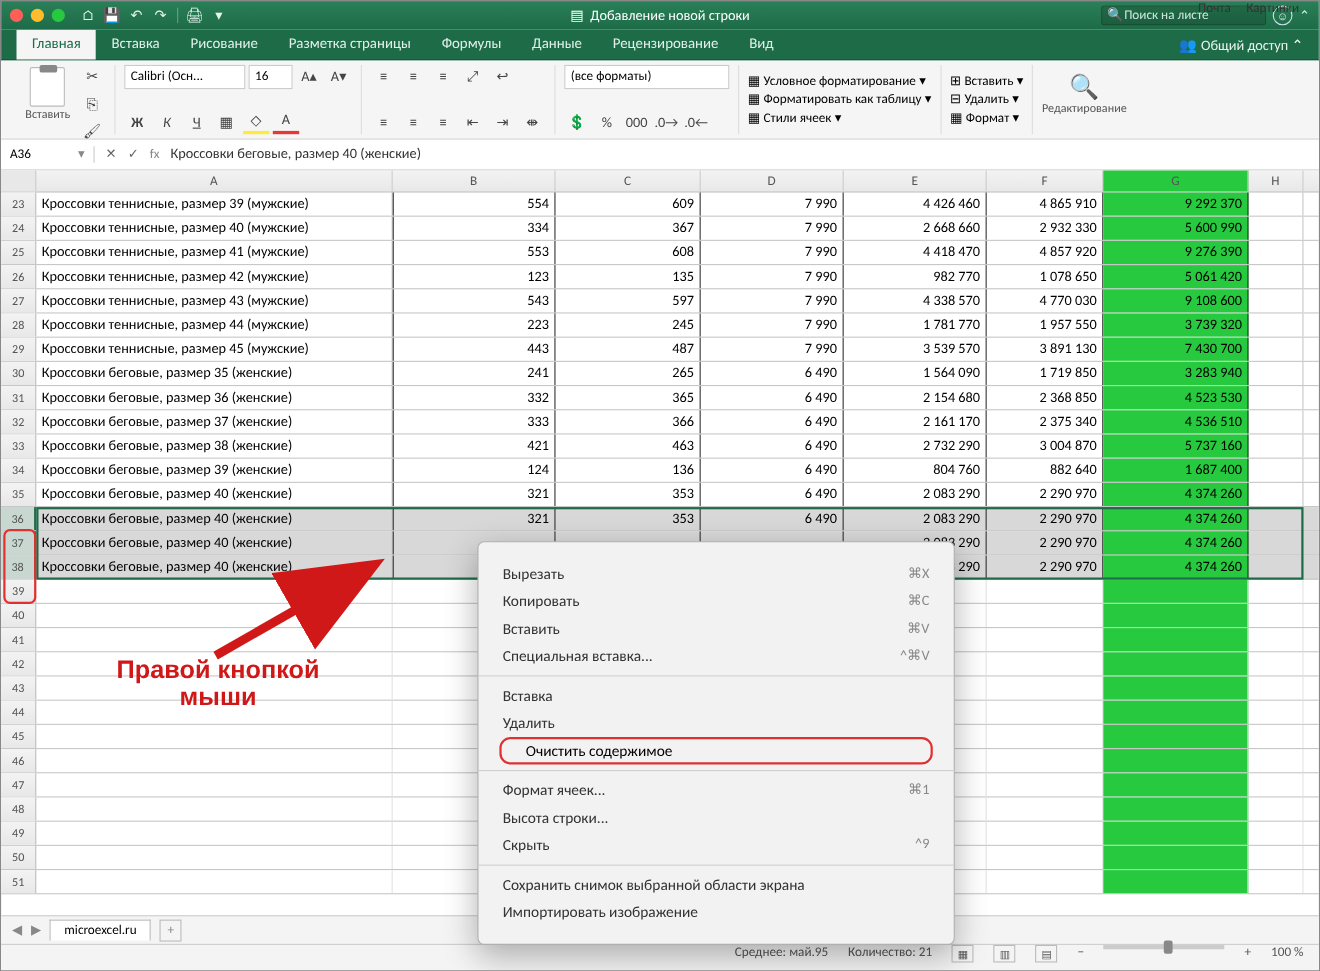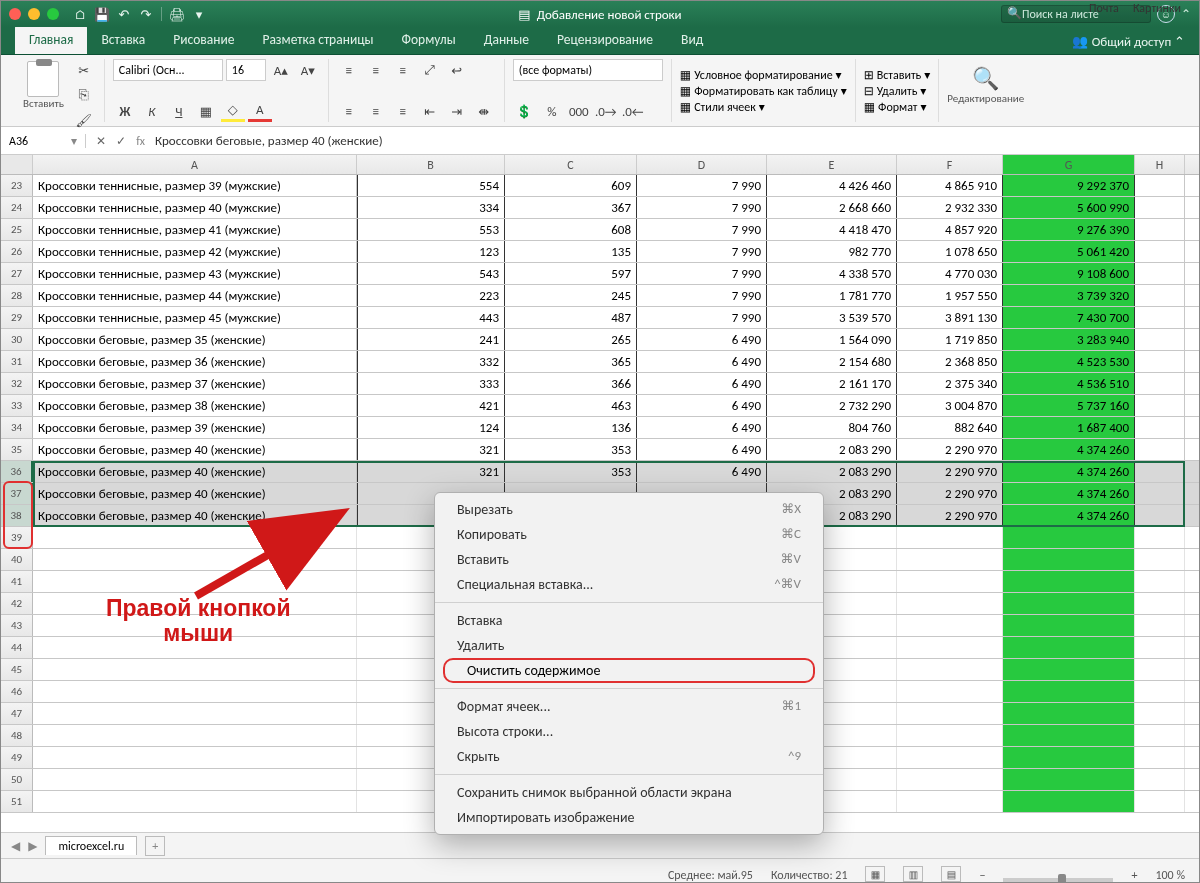--- a/index.html
+++ b/index.html
@@ -39,33 +39,33 @@
 .grid { position:relative; }
 .row { height:22px; display:flex; border-bottom:1px solid #c7c7c7;}
 .row.sel { background:#d8d8d8;}
 .rh { width:32px; background:linear-gradient(#f3f3f3,#e8e8e8); border-right:1px solid #bbb; display:flex; align-items:center; justify-content:center; font-size:11px; color:#555;}
 .row.sel .rh{background:#c8d8d0;border-right:2px solid #1d6b47;}
 .cell{border-right:1px solid #c7c7c7;padding:0 5px;font-size:13px;display:flex;align-items:center;overflow:hidden;}
 .cell.a{width:324px}.cell.b{width:148px;justify-content:flex-end;border-left:1px solid #333;border-right:1px solid #333;}.cell.c{width:132px;justify-content:flex-end;border-right:1px solid #333;}.cell.d{width:130px;justify-content:flex-end;border-right:1px solid #333;}.cell.e{width:130px;justify-content:flex-end;border-right:1px solid #333;}.cell.f{width:106px;justify-content:flex-end;border-right:1px solid #333;}.cell.g{width:132px;justify-content:flex-end;border-right:1px solid #333;}.cell.h{width:50px}
 .row.emp .cell{border-right:1px solid #e3e3e3;border-left:none;}
 .row.emp .cell.b,.row.emp .cell.c,.row.emp .cell.d,.row.emp .cell.e,.row.emp .cell.f,.row.emp .cell.g{border-right:1px solid #e3e3e3;}
 .sel-frame{position:absolute;border:2px solid #1d6b47;pointer-events:none;}
-.ctx-menu { position:absolute; left:433px; top:491px; width:390px; background:#f2f2f2; border:1px solid #b0b0b0; border-radius:6px; box-shadow:0 10px 30px rgba(0,0,0,.3); padding:4px 0; font-size:14px; z-index:100;}
+.ctx-menu { position:absolute; left:433px; top:491px; width:434px; background:#f2f2f2; border:1px solid #b0b0b0; border-radius:6px; box-shadow:0 10px 30px rgba(0,0,0,.3); padding:16px 0; font-size:14px; z-index:100;}
 .ctx-item{padding:4px 22px;display:flex;justify-content:space-between;color:#333;}
 .ctx-item .sc{color:#888;font-size:13px;}
 .ctx-sep{height:1px;background:#d0d0d0;margin:5px 0;}
-.ctx-hl{border:2.5px solid #e03030;border-radius:10px;padding:2px 20px 2px 22px;margin:0 8px;}
+.ctx-hl{border:2.5px solid #e03030;border-radius:10px;padding:2px 20px 2px 22px;margin:0 19px;}
 .annot{position:absolute;left:105px;top:595px;font-size:23px;font-weight:800;color:#d01818;text-align:center;line-height:1.1;z-index:90;font-family:Arial,sans-serif;}
 .arrow{position:absolute;left:185px;top:505px;z-index:90;}
 .row-hl{position:absolute;left:2px;top:480px;width:30px;height:68px;border:2.5px solid #e03030;border-radius:6px;z-index:80;pointer-events:none;}
 .sheet-tabs{position:absolute;bottom:24px;left:0;right:0;height:26px;background:#f4f4f4;border-top:1px solid #ccc;display:flex;align-items:center;padding:0 10px;gap:8px;font-size:12px;}
 .st-nav{color:#888;font-size:12px;}
 .st-tab{background:#fff;border:1px solid #bbb;border-bottom:none;padding:2px 12px;font-size:12px;}
 .st-add{width:20px;height:20px;border:1px solid #bbb;display:flex;align-items:center;justify-content:center;color:#888;}
-.status{position:absolute;bottom:0;left:0;right:0;height:24px;background:#f4f4f4;border-top:1px solid #ccc;display:flex;align-items:flex-end;justify-content:flex-end;gap:18px;padding:0 14px;font-size:12px;color:#555;}
+.status{position:absolute;bottom:0;left:0;right:0;height:24px;background:#f4f4f4;border-top:1px solid #ccc;display:flex;align-items:flex-start;justify-content:flex-end;gap:18px;padding:0 14px;font-size:12px;color:#555;}
 .vb{width:20px;height:16px;border:1px solid #bbb;display:flex;align-items:center;justify-content:center;font-size:10px;}
 .zoom-sl{width:110px;height:4px;background:#ccc;position:relative;}
 .zoom-sl::after{content:'';position:absolute;left:50%;top:-4px;width:8px;height:12px;background:#888;border-radius:2px;}
 .top-menu{position:absolute;top:0;right:18px;font-size:12px;color:#333;display:flex;gap:14px;z-index:200;}
 </style>
 </head>
 <body>
 
 <div class="top-menu">
   <span>Почта</span>

